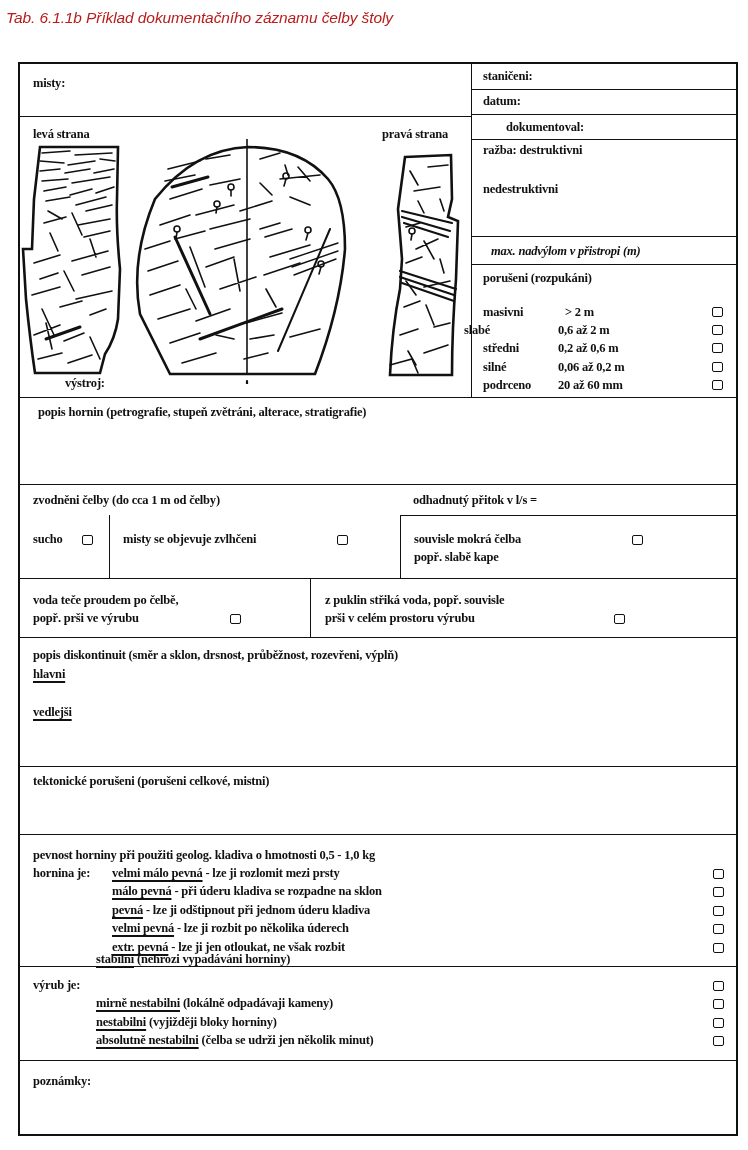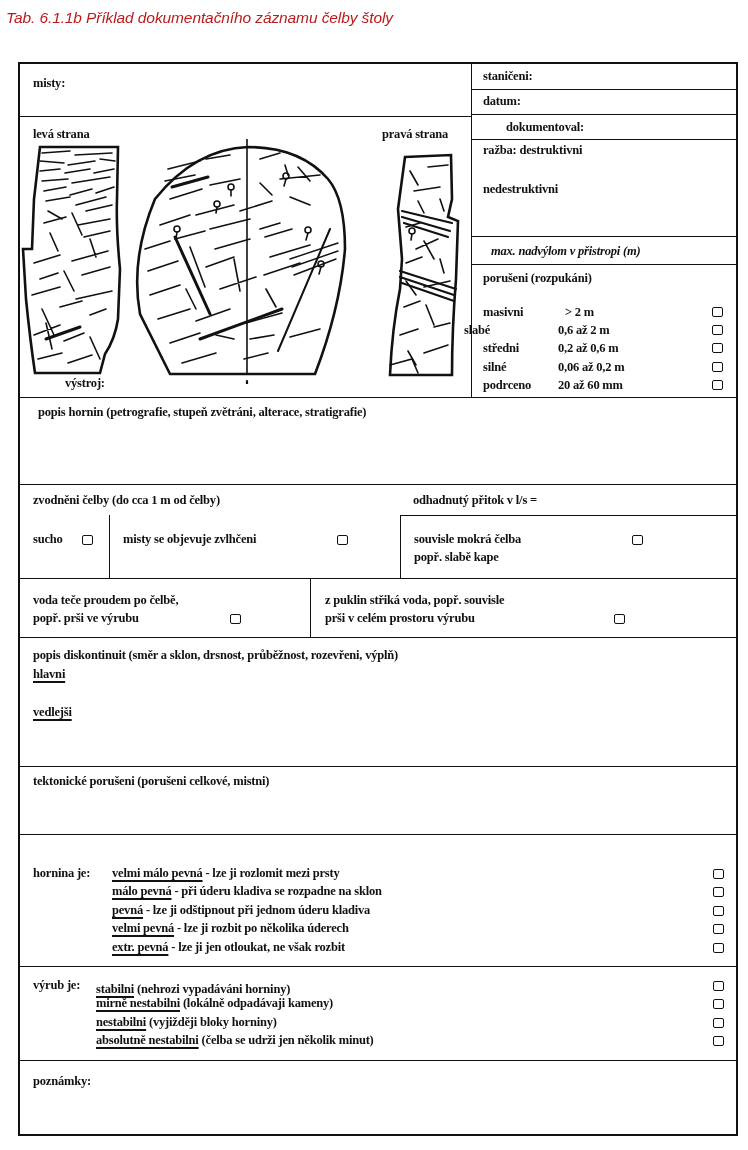--- a/index.html
+++ b/index.html
@@ -163,37 +163,38 @@
   <div class="lbl u" style="left:13px; top:603px;">hlavni</div>
   <div class="field" style="left:60px; top:600px; width:650px; height:20px;"></div>
   <div class="lbl u" style="left:13px; top:641px;">vedlejši</div>
   <div class="field" style="left:70px; top:638px; width:640px; height:20px;"></div>
   <div class="hline" style="left:0; top:702px; width:718px;"></div>
 
   <div class="lbl" style="left:13px; top:710px;">tektonické porušeni (porušeni celkové, mistni)</div>
   <div class="field" style="left:10px; top:728px; width:700px; height:40px;"></div>
   <div class="hline" style="left:0; top:770px; width:718px;"></div>
 
+  <div class="lbl" style="left:13px; top:784px;">pevnost horniny při použiti geolog. kladiva o hmotnosti 0,5 - 1,0 kg</div>
   <div class="lbl" style="left:13px; top:802px;">hornina je:</div>
 
   <div class="lbl" style="left:92px; top:802px;"><span class="u">velmi málo pevná</span><span> - lze ji rozlomit mezi prsty</span></div>
   <div class="cb" style="left:693px; top:805px;"></div>
   <div class="lbl" style="left:92px; top:820px;"><span class="u">málo pevná</span><span> - při úderu kladiva se rozpadne na sklon</span></div>
   <div class="cb" style="left:693px; top:823px;"></div>
   <div class="lbl" style="left:92px; top:839px;"><span class="u">pevná</span><span> - lze ji odštipnout při jednom úderu kladiva</span></div>
   <div class="cb" style="left:693px; top:842px;"></div>
   <div class="lbl" style="left:92px; top:857px;"><span class="u">velmi pevná</span><span> - lze ji rozbit po několika úderech</span></div>
   <div class="cb" style="left:693px; top:860px;"></div>
   <div class="lbl" style="left:92px; top:876px;"><span class="u">extr. pevná</span><span> - lze ji jen otloukat, ne však rozbit</span></div>
   <div class="cb" style="left:693px; top:879px;"></div>
 
   <div class="hline" style="left:0; top:902px; width:718px;"></div>
 
   <div class="lbl" style="left:13px; top:914px;">výrub je:</div>
-  <div class="lbl" style="left:76px; top:918px;"><span class="u">stabilni</span><span> (nehrozi vypadáváni horniny)</span></div>
+  <div class="lbl" style="left:76px; top:888px;"><span class="u">stabilni</span><span> (nehrozi vypadáváni horniny)</span></div>
   <div class="cb" style="left:693px; top:917px;"></div>
   <div class="lbl" style="left:76px; top:932px;"><span class="u">mirně nestabilni</span><span> (lokálně odpadávaji kameny)</span></div>
   <div class="cb" style="left:693px; top:935px;"></div>
   <div class="lbl" style="left:76px; top:951px;"><span class="u">nestabilni</span><span> (vyjižději bloky horniny)</span></div>
   <div class="cb" style="left:693px; top:954px;"></div>
   <div class="lbl" style="left:76px; top:969px;"><span class="u">absolutně nestabilni</span><span> (čelba se udrži jen několik minut)</span></div>
   <div class="cb" style="left:693px; top:972px;"></div>
 
   <div class="hline" style="left:0; top:996px; width:718px;"></div>
 

